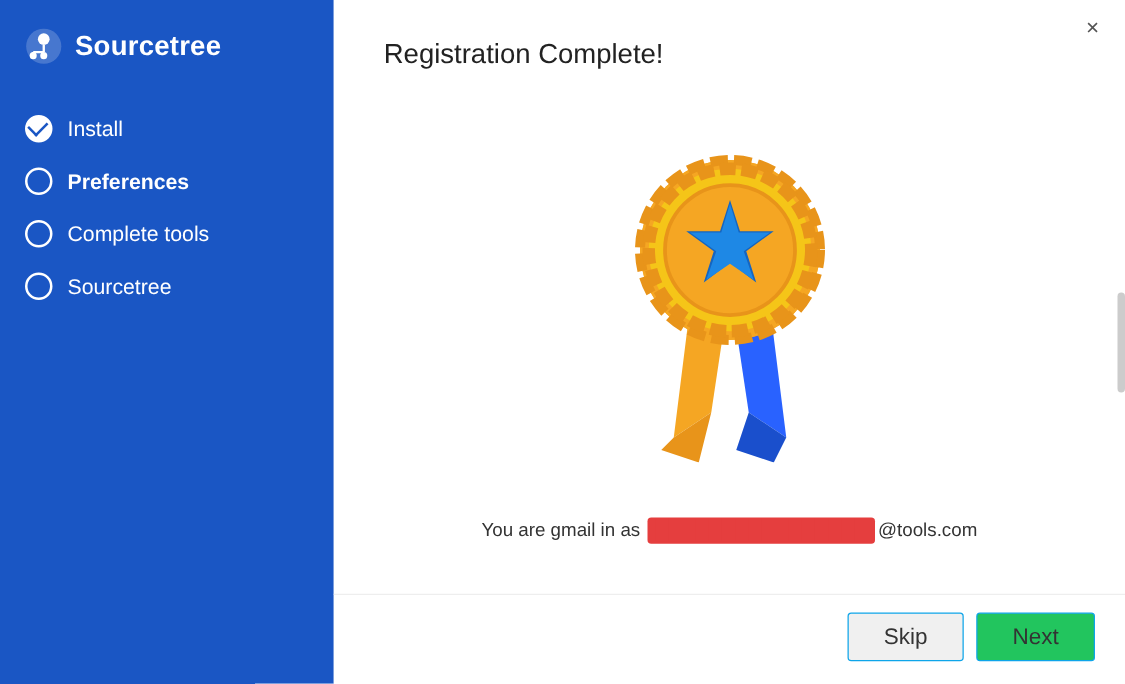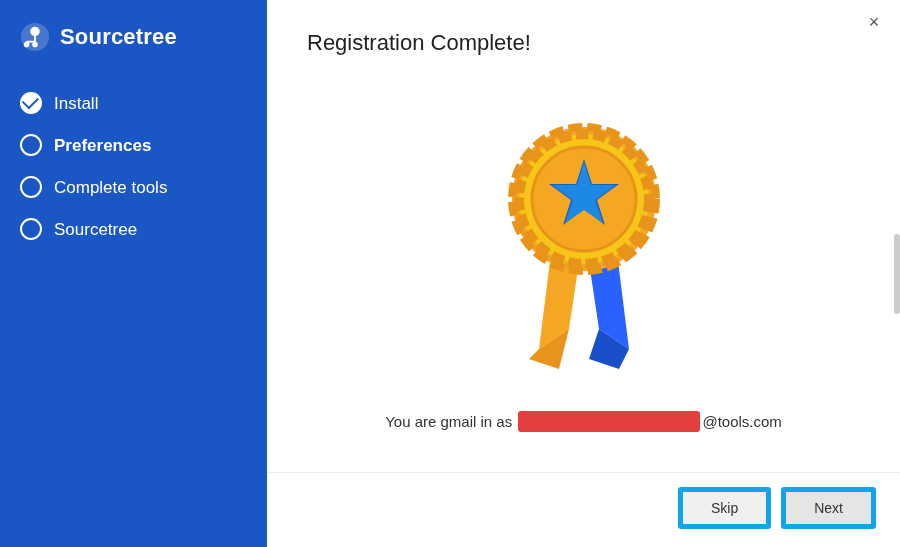--- a/index.html
+++ b/index.html
@@ -168,34 +168,34 @@
       display: flex;
       justify-content: flex-end;
       align-items: center;
       padding: 14px 24px 18px 24px;
       gap: 10px;
       border-top: 1px solid #eee;
     }
 
     .btn {
       padding: 8px 28px;
-      font-size: 14px;
+      font-size: 18px;
       border-radius: 3px;
       cursor: pointer;
-      border: 5px solid #0ea5e9;
+      border: 1px solid #0ea5e9;
       font-family: inherit;
     }
 
     .btn-skip {
       background: #f0f0f0;
       color: #333;
     }
 
     .btn-next {
-      background: #e5e5e5;
+      background: #22c55e;
       color: #333;
     }
 
     
     .scrollbar-hint {
       position: absolute;
       right: 0;
       top: 50%;
       transform: translateY(-50%);
       width: 6px;

